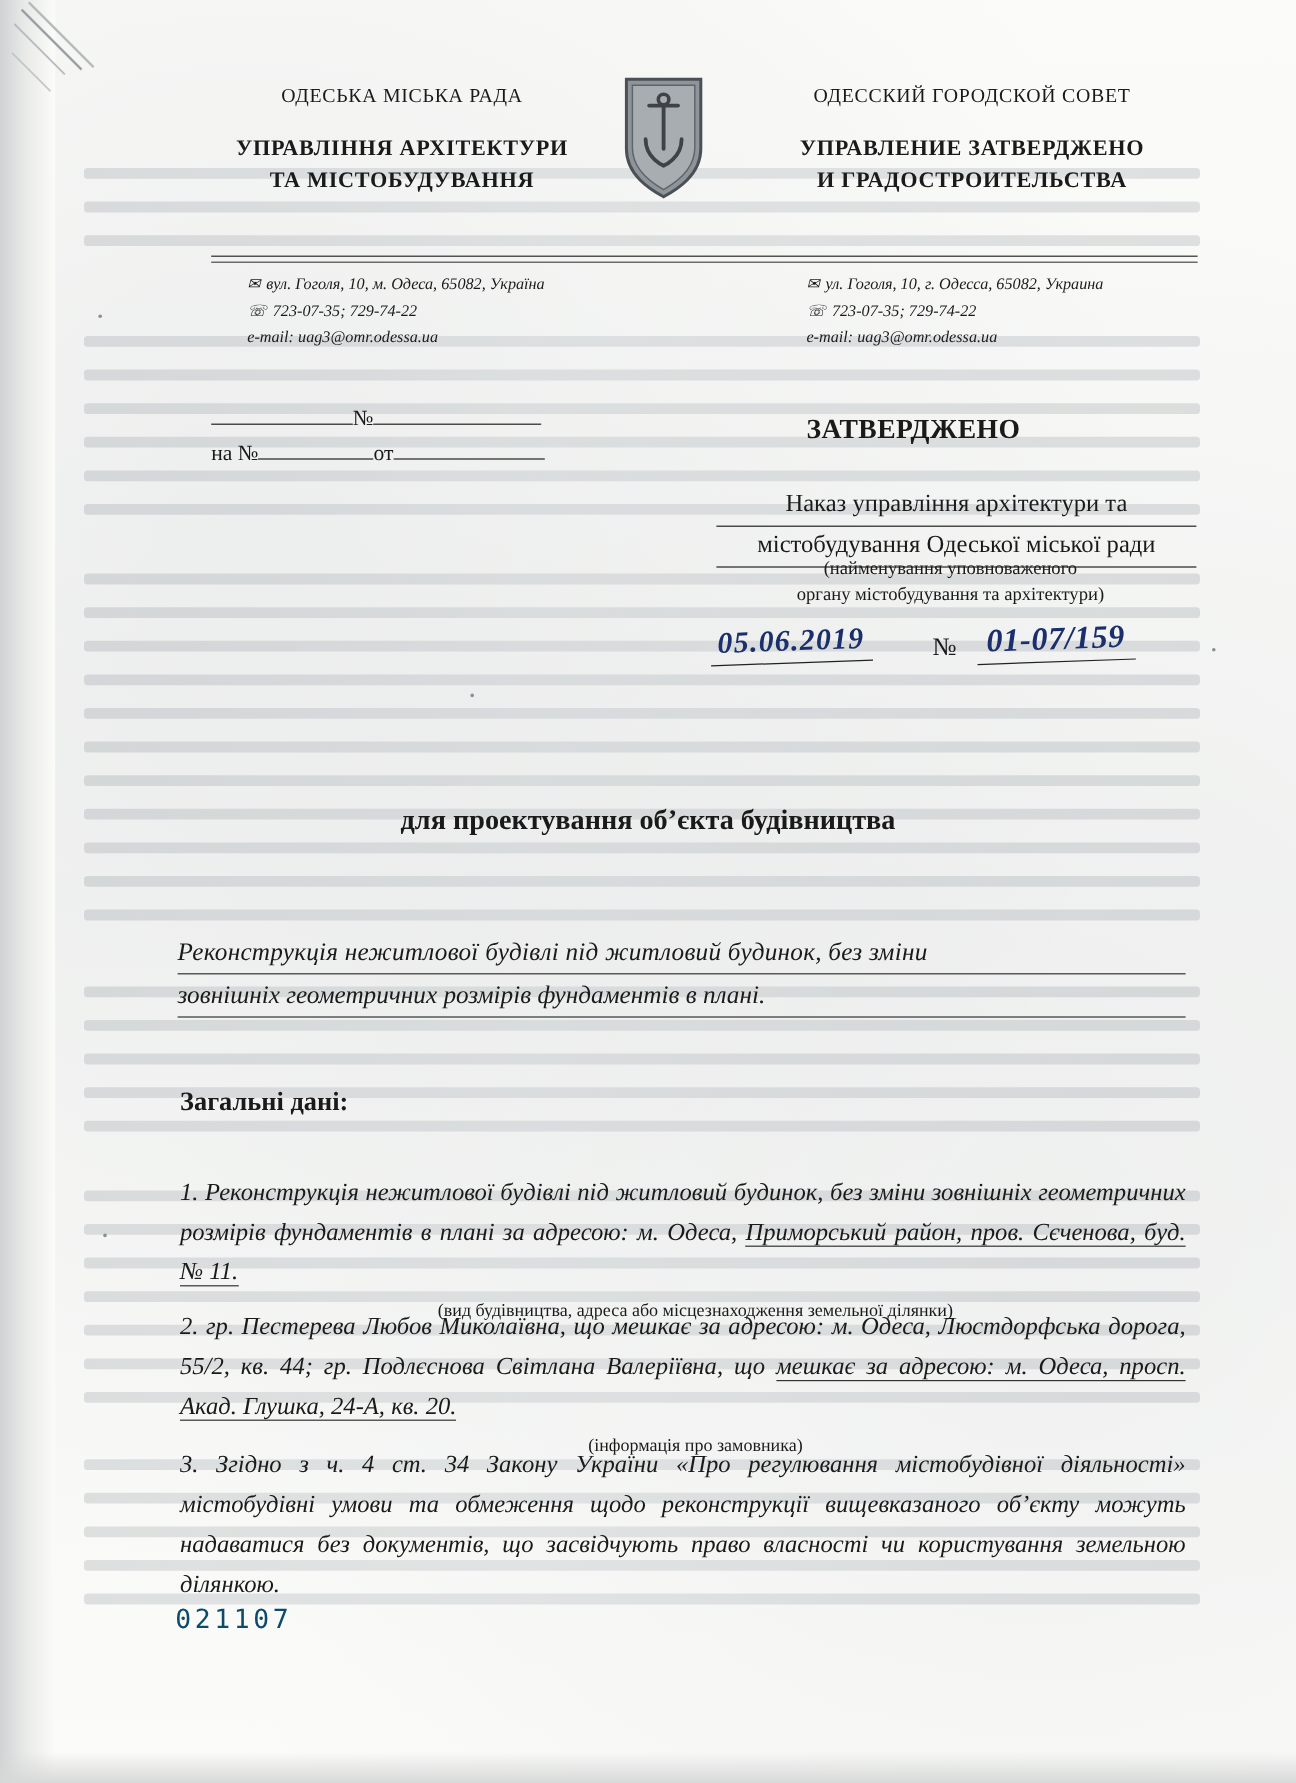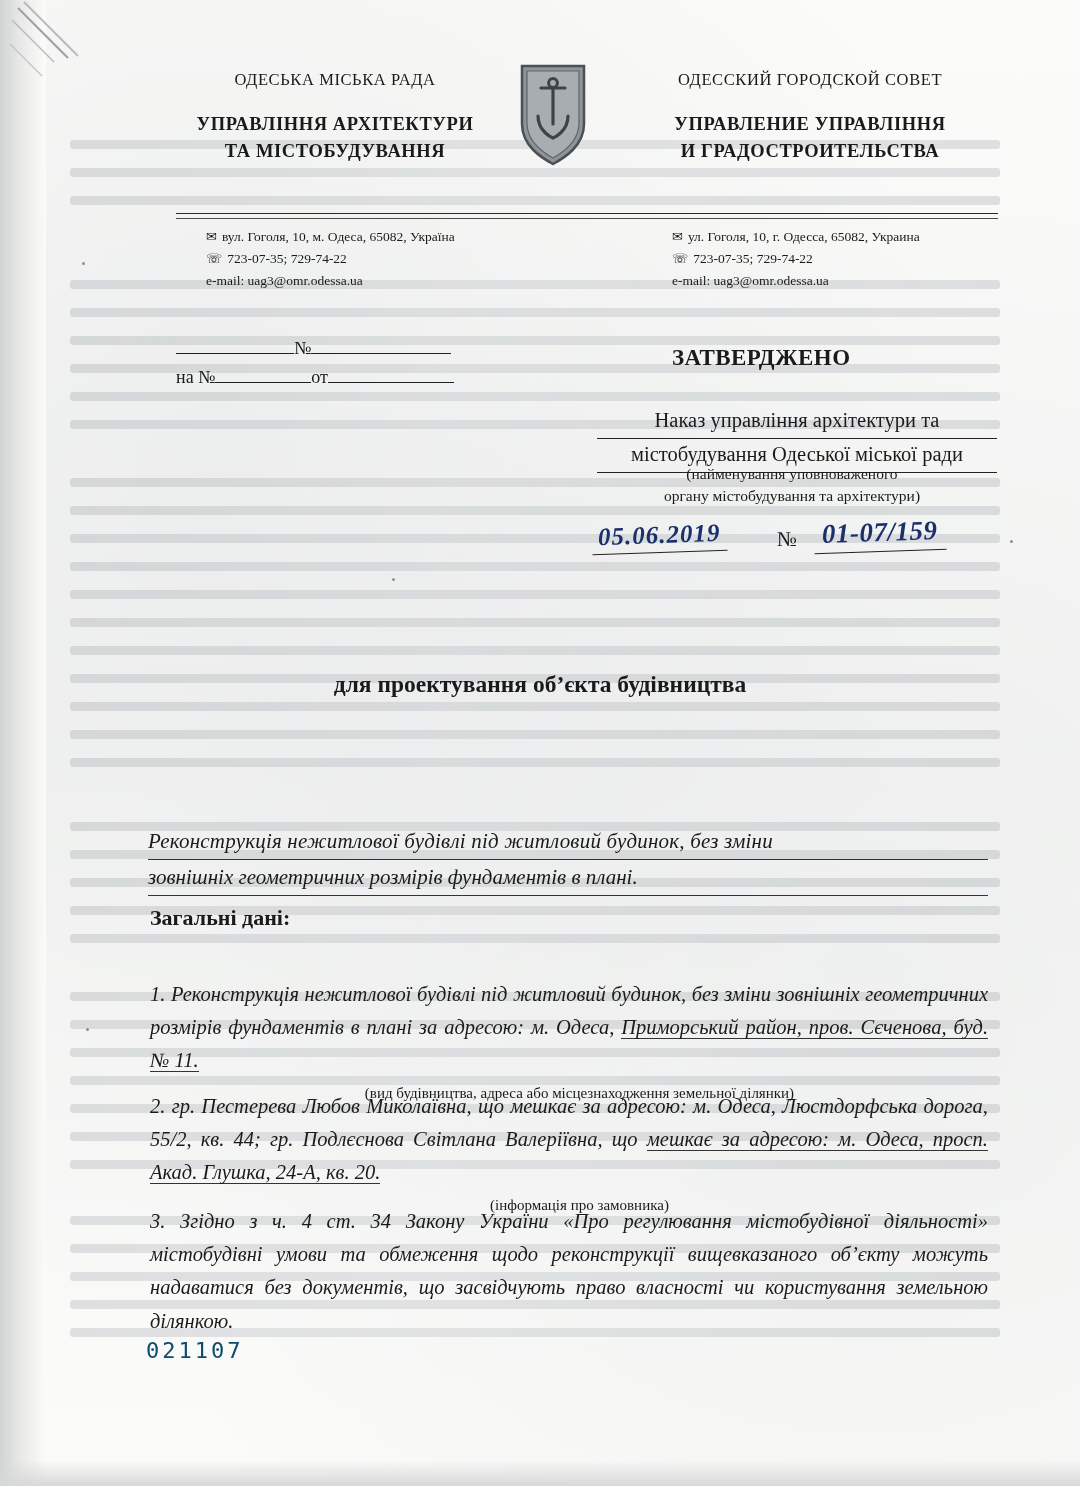--- a/index.html
+++ b/index.html
@@ -114,20 +114,21 @@
   }
   .rule.thin {
     top: 218px;
     border-top: 0.8px solid #4a4a4a;
   }
 
   .contact {
     position: absolute;
     font-size: 13.5px;
     line-height: 1.62;
+    font-style: italic;
   }
   .contact.left { left: 206px; top: 226px; }
   .contact.right { left: 672px; top: 226px; }
   .contact .row { white-space: nowrap; }
   .gl { font-size: 13px; margin-right: 5px; }
 
   
   .refblock {
     position: absolute;
     left: 176px; top: 338px;
@@ -213,21 +214,21 @@
     width: 800px;
     text-align: center;
     font-size: 23.5px;
     font-weight: bold;
     line-height: 1.42;
   }
 
   
   .obj-name {
     position: absolute;
-    left: 148px; top: 824px;
+    left: 148px; top: 776px;
     width: 840px;
     font-size: 21px;
     font-style: italic;
     line-height: 1.62;
     text-align: justify;
   }
   .obj-name .l {
     display: block;
     border-bottom: 1.2px solid #333;
     padding-bottom: 1px;
@@ -364,21 +365,21 @@
         <path d="M37 26 V62"></path>
         <path d="M25 26 H49"></path>
         <path d="M22 54 C22 70 37 76 37 76 C37 76 52 70 52 54"></path>
       </g>
       <circle cx="37" cy="21" r="4.4" fill="none" stroke="#3f4347" stroke-width="3"></circle>
     </svg>
 
     <div class="hdr-right">
       <div class="org">ОДЕССКИЙ ГОРОДСКОЙ СОВЕТ</div>
       <div class="dept">
-        <div>УПРАВЛЕНИЕ УПРАВЛІННЯ</div>
+        <div>УПРАВЛЕНИЕ ЗАТВЕРДЖЕНО</div>
         <div>И ГРАДОСТРОИТЕЛЬСТВА</div>
       </div>
     </div>
 
     <div class="rule"></div>
     <div class="rule thin"></div>
 
     <div class="contact left">
       <div class="row">
         <span class="gl">✉</span><span>вул. Гоголя, 10, м. Одеса, 65082, Україна</span>

